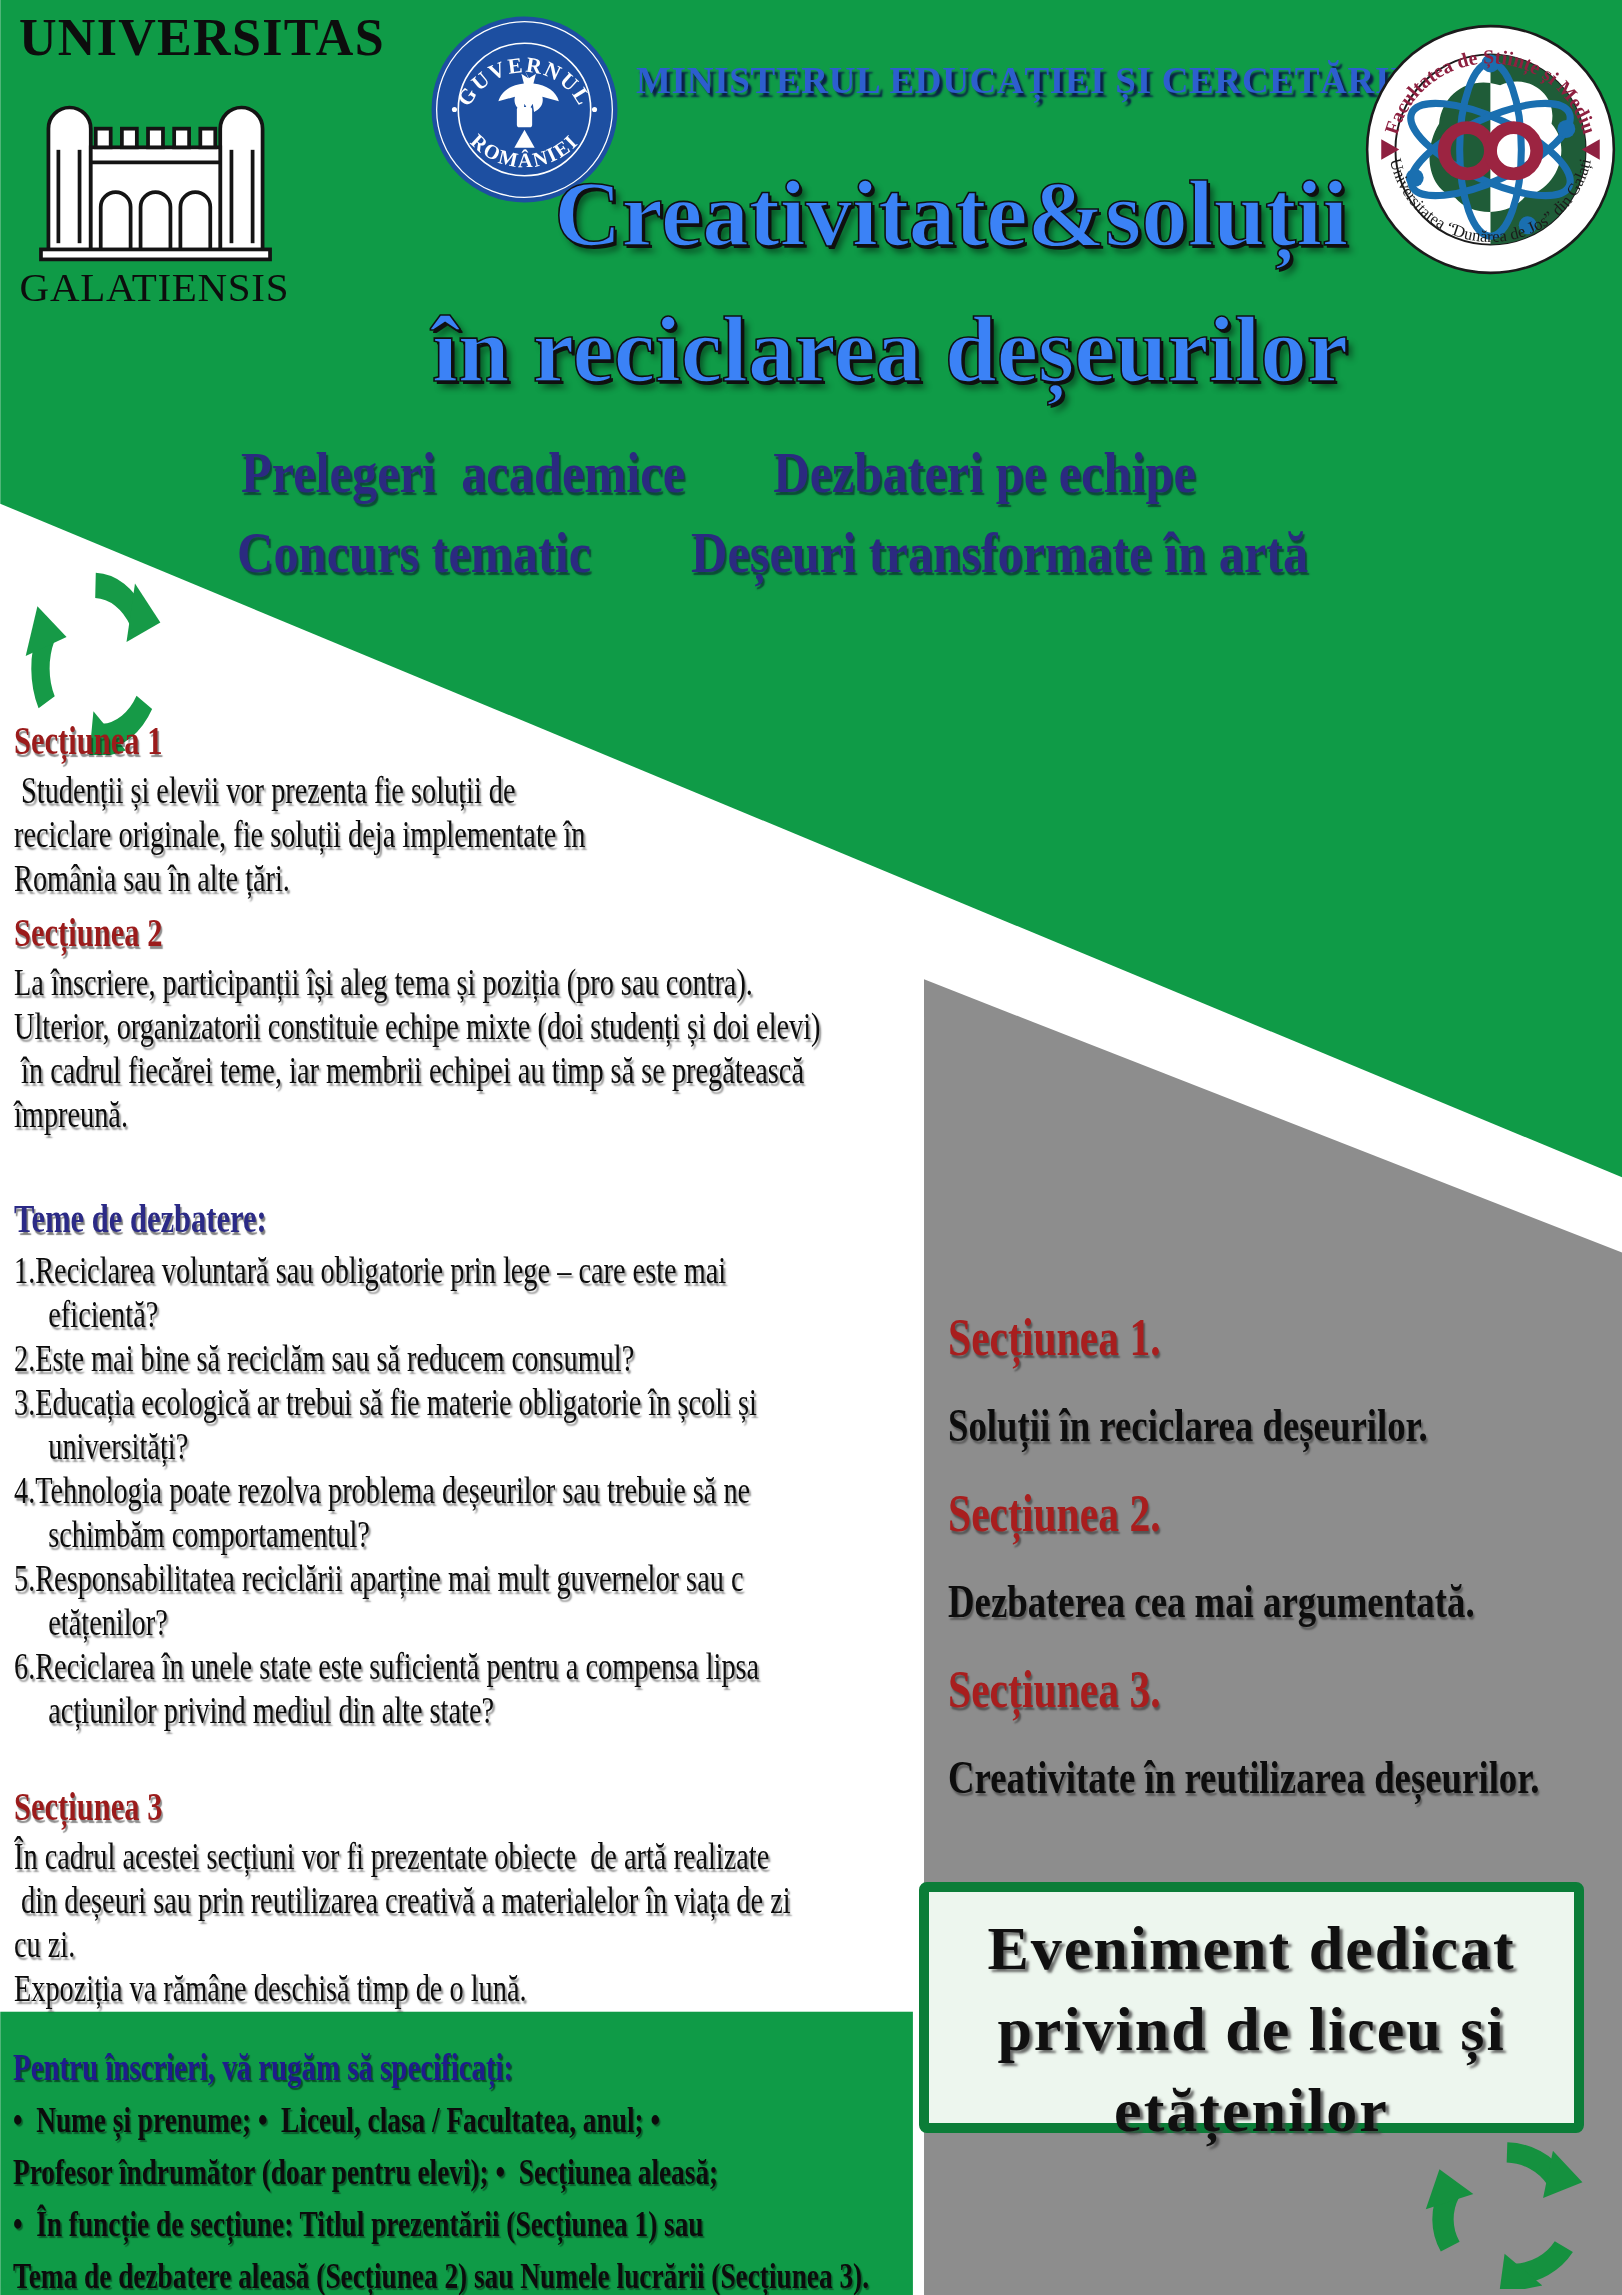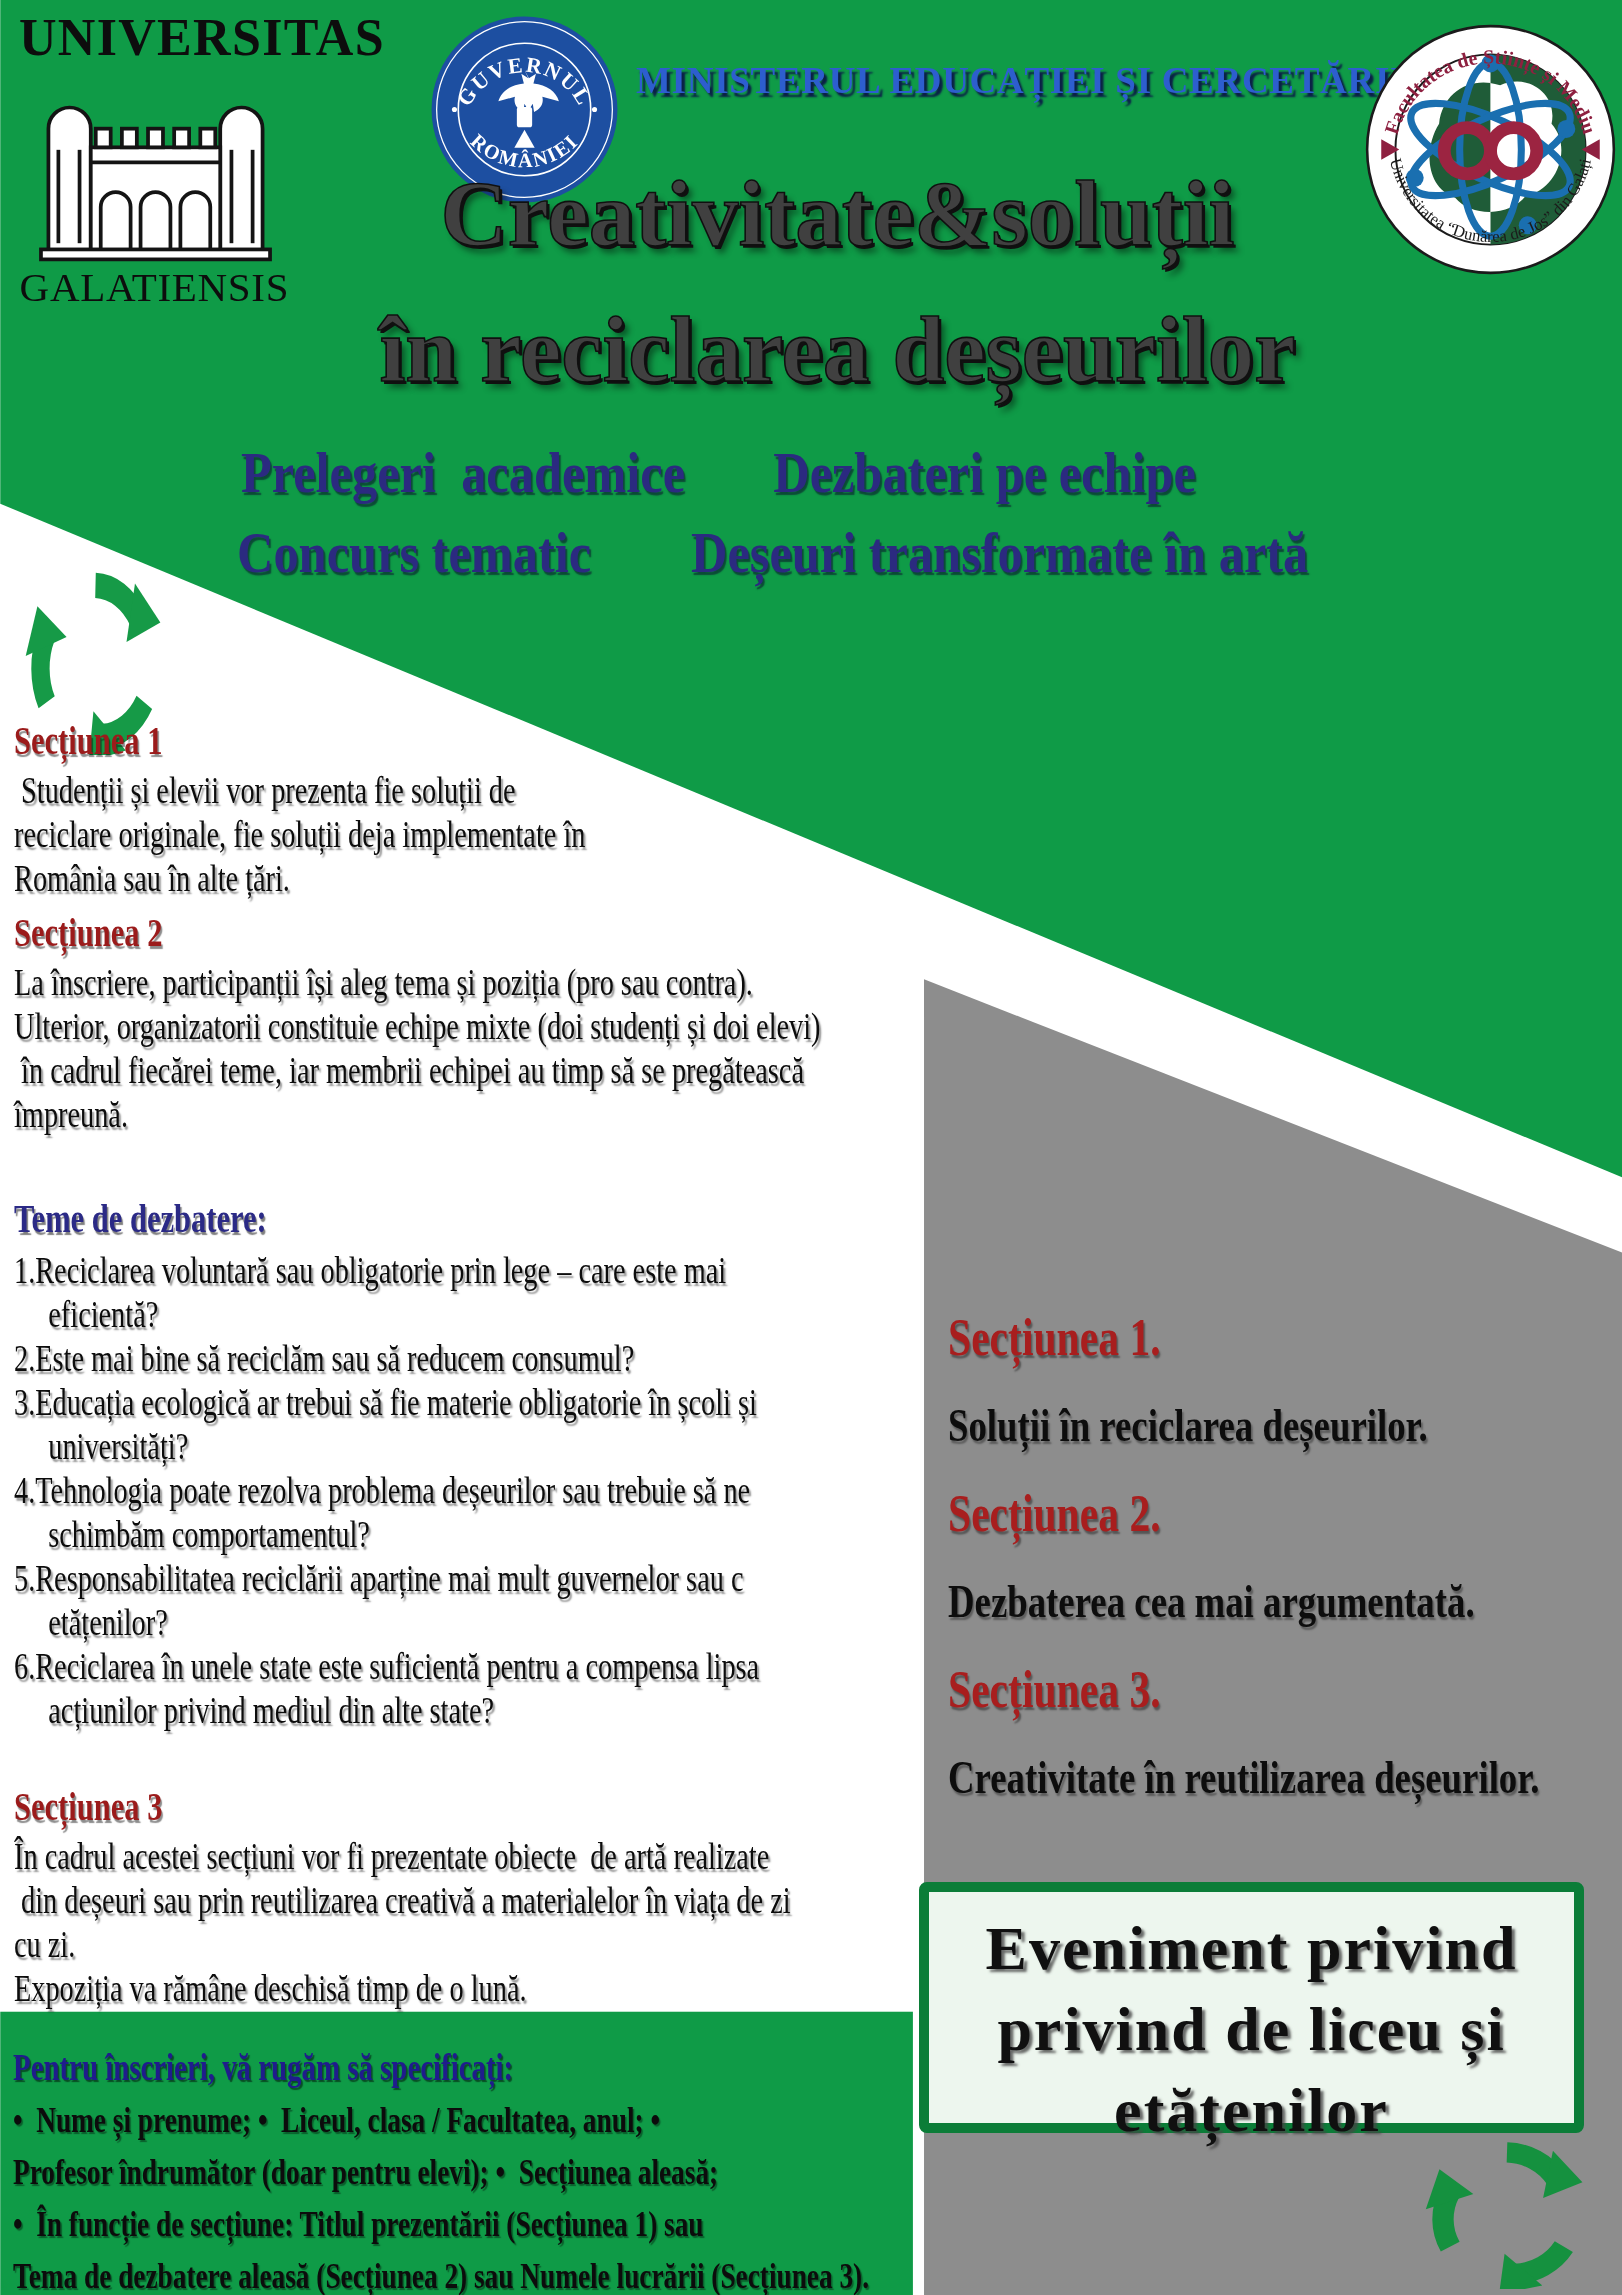--- a/index.html
+++ b/index.html
@@ -6,21 +6,21 @@
   .poster{position:relative;width:1623px;height:2295px;overflow:hidden;background:#ffffff;
           font-family:"Liberation Serif", serif;color:#111;}
   .abs{position:absolute;}
   .bg{position:absolute;left:0;top:0;z-index:0;}
   .z{z-index:2;}
   
   .universitas{left:19px;top:7.9px;font-size:52px;font-weight:bold;letter-spacing:1.3px;color:#0d0d0d;}
   .galatiensis{left:19.6px;top:263px;font-size:41px;font-weight:normal;letter-spacing:0.7px;color:#0d0d0d;}
   .ministry{left:636px;top:59px;font-size:37px;font-weight:bold;letter-spacing:0.7px;color:#2d5ece;
             text-shadow:3.3px 3.9px 2px rgba(10,10,70,0.85);white-space:nowrap;}
-  .title-line{left:327px;width:1021px;text-align:center;font-size:93px;font-weight:bold;color:#404040;
+  .title-line{left:327px;width:1021px;text-align:right;font-size:93px;font-weight:bold;color:#3b82f6;
               -webkit-text-stroke:1.6px #101010;
               text-shadow:2.6px 3.3px 0 #101010, 5.9px 7.2px 5.9px rgba(0,0,0,0.45);white-space:nowrap;}
   .title1{top:160px;} .title2{top:296px;}
   .subrow{display:flex;font-size:56px;font-weight:bold;color:#2b2a80;
           text-shadow:2px 2.6px 1.3px rgba(10,10,40,0.55);transform:scaleX(0.9);transform-origin:0 0;white-space:pre;}
   .sub1{left:241px;top:441px;gap:98px;}
   .sub2{left:237px;top:521px;gap:111px;}
   
   .hbox{left:1037px;top:623px;width:554px;height:292px;border:4.6px solid #ffffff;border-radius:5.2px;
         text-align:center;padding-top:23.6px;box-sizing:content-box;}
@@ -216,21 +216,21 @@
   <div class="abs z gray-panel">
     <div class="award-head">Secțiunea 1.</div>
     <div class="award-text">Soluții în reciclarea deșeurilor.</div>
     <div class="award-head">Secțiunea 2.</div>
     <div class="award-text">Dezbaterea cea mai argumentată.</div>
     <div class="award-head">Secțiunea 3.</div>
     <div class="award-text">Creativitate în reutilizarea deșeurilor.</div>
   </div>
 
   <div class="abs z event-box">
-    <div class="line">Eveniment privind</div>
+    <div class="line">Eveniment dedicat</div>
     <div class="line">privind de liceu și</div>
     <div class="line">etățenilor</div>
   </div>
 
   <div class="abs z footer">
     <div class="footer-head">Pentru înscrieri, vă rugăm să specificați:</div>
     <div class="line">•  Nume și prenume; •  Liceul, clasa / Facultatea, anul; •</div>
     <div class="line">Profesor îndrumător (doar pentru elevi); •  Secțiunea aleasă;</div>
     <div class="line">•  În funcție de secțiune: Titlul prezentării (Secțiunea 1) sau</div>
     <div class="line">Tema de dezbatere aleasă (Secțiunea 2) sau Numele lucrării (Secțiunea 3).</div>

